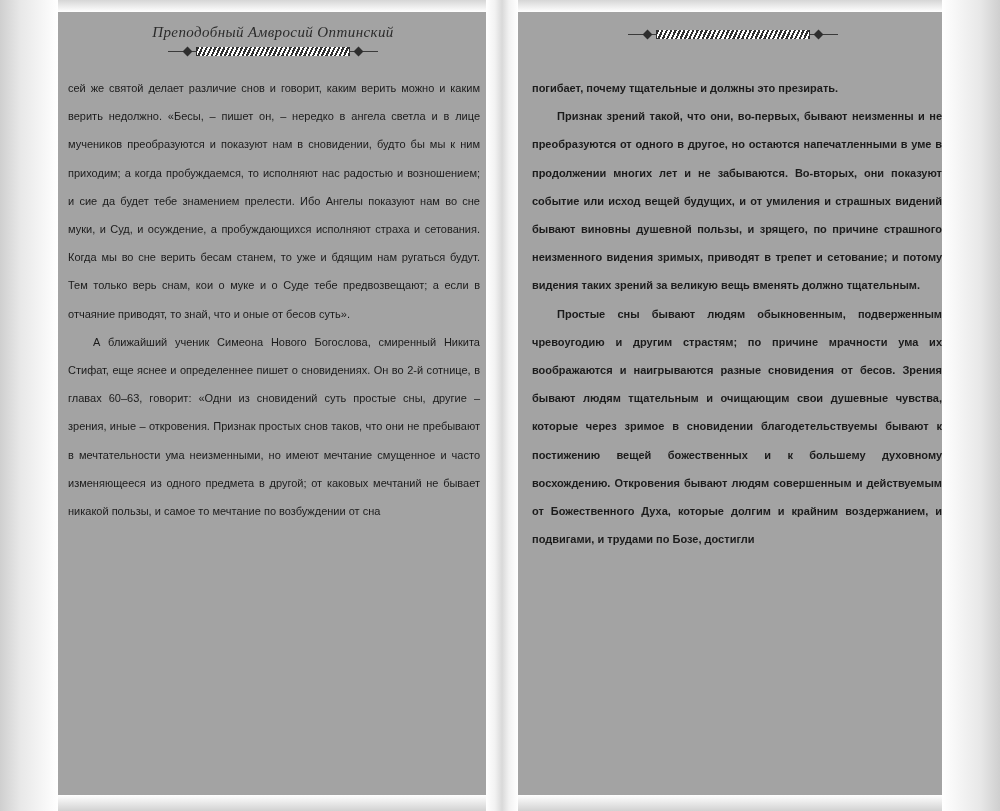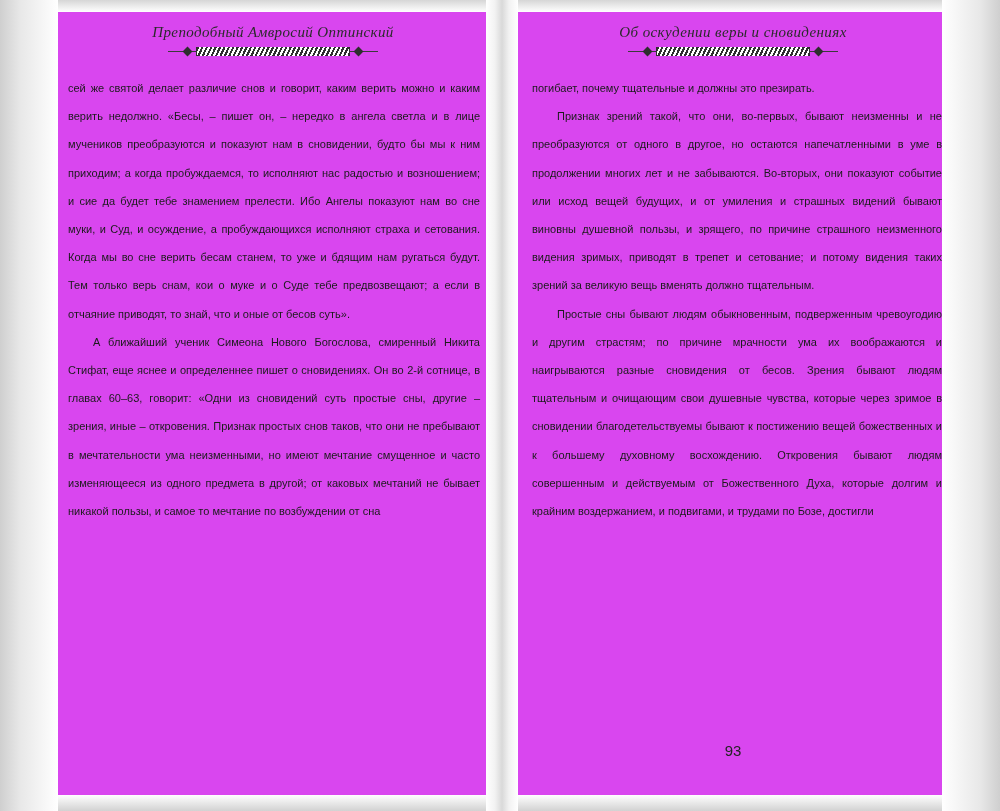--- a/index.html
+++ b/index.html
@@ -12,21 +12,21 @@
     height: 811px;
     overflow: hidden;
     font-family: "Liberation Sans", sans-serif;
     color: #1a1a1a;
   }
 
   .spread {
     position: relative;
     width: 1000px;
     height: 811px;
-    background: #d946ef;
+    background: #a3a3a3;
   }
 
   
   .page-shadow-left {
     position: absolute;
     left: 0; top: 0;
     width: 58px; height: 811px;
     background: linear-gradient(to right, #cfcfcf 0%, #e8e8e8 35%, #ffffff 100%);
   }
   .page-shadow-right {
@@ -107,21 +107,21 @@
   .rh-rule .rule-dia.l { left: 16px; }
   .rh-rule .rule-dia.r { right: 16px; }
 
   .column {
     position: absolute;
     top: 74px;
     left: 8px;
     width: 414px;
   }
   .page.left .column { left: 10px; width: 412px; }
-  .page.right .column { left: 14px; width: 410px; }
+  .page.right .column { left: 14px; width: 410px; font-weight: bold; }
 
   .body-text p {
     margin: 0;
     font-family: "Liberation Sans", sans-serif;
     font-size: 11px;
     line-height: 28.2px;
     text-align: justify;
     text-justify: inter-word;
     color: #1b1b1b;
     hyphens: manual;
@@ -166,31 +166,29 @@
       <p class="indent">А ближайший ученик Симеона Нового Богослова, смиренный Никита Стифат, еще яснее и определеннее пишет о сновидениях. Он во 2-й сотнице, в главах 60–63, говорит: «Одни из сновидений суть простые сны, другие – зрения, иные – откровения. Признак простых снов таков, что они не пребывают в мечтательности ума неизменными, но имеют мечтание смущенное и часто изменяющееся из одного предмета в другой; от каковых мечтаний не бывает никакой пользы, и самое то мечтание по возбуждении от сна</p>
     </div>
 
   </div>
 
   <div class="gutter"></div>
 
   <div class="page right">
 
     <div class="running-head">
-      <div class="rh-text">Об оскудении веры и сновидениях</div>
       <div class="rh-rule">
         <div class="rule-line"></div>
         <div class="rule-band"></div>
         <div class="rule-dia l"></div>
         <div class="rule-dia r"></div>
       </div>
     </div>
 
     <div class="column body-text">
       <p>погибает, почему тщательные и должны это презирать.</p>
       <p class="indent">Признак зрений такой, что они, во-первых, бывают неизменны и не преобразуются от одного в другое, но остаются напечатленными в уме в продолжении многих лет и не забываются. Во-вторых, они показуют событие или исход вещей будущих, и от умиления и страшных видений бывают виновны душевной пользы, и зрящего, по причине страшного неизменного видения зримых, приводят в трепет и сетование; и потому видения таких зрений за великую вещь вменять должно тщательным.</p>
       <p class="indent">Простые сны бывают людям обыкновенным, подверженным чревоугодию и другим страстям; по причине мрачности ума их воображаются и наигрываются разные сновидения от бесов. Зрения бывают людям тщательным и очищающим свои душевные чувства, которые через зримое в сновидении благодетельствуемы бывают к постижению вещей божественных и к большему духовному восхождению. Откровения бывают людям совершенным и действуемым от Божественного Духа, которые долгим и крайним воздержанием, и подвигами, и трудами по Бозе, достигли</p>
     </div>
 
-    <div class="folio">93</div>
   </div>
 
 </div>
 
 </body></html>

